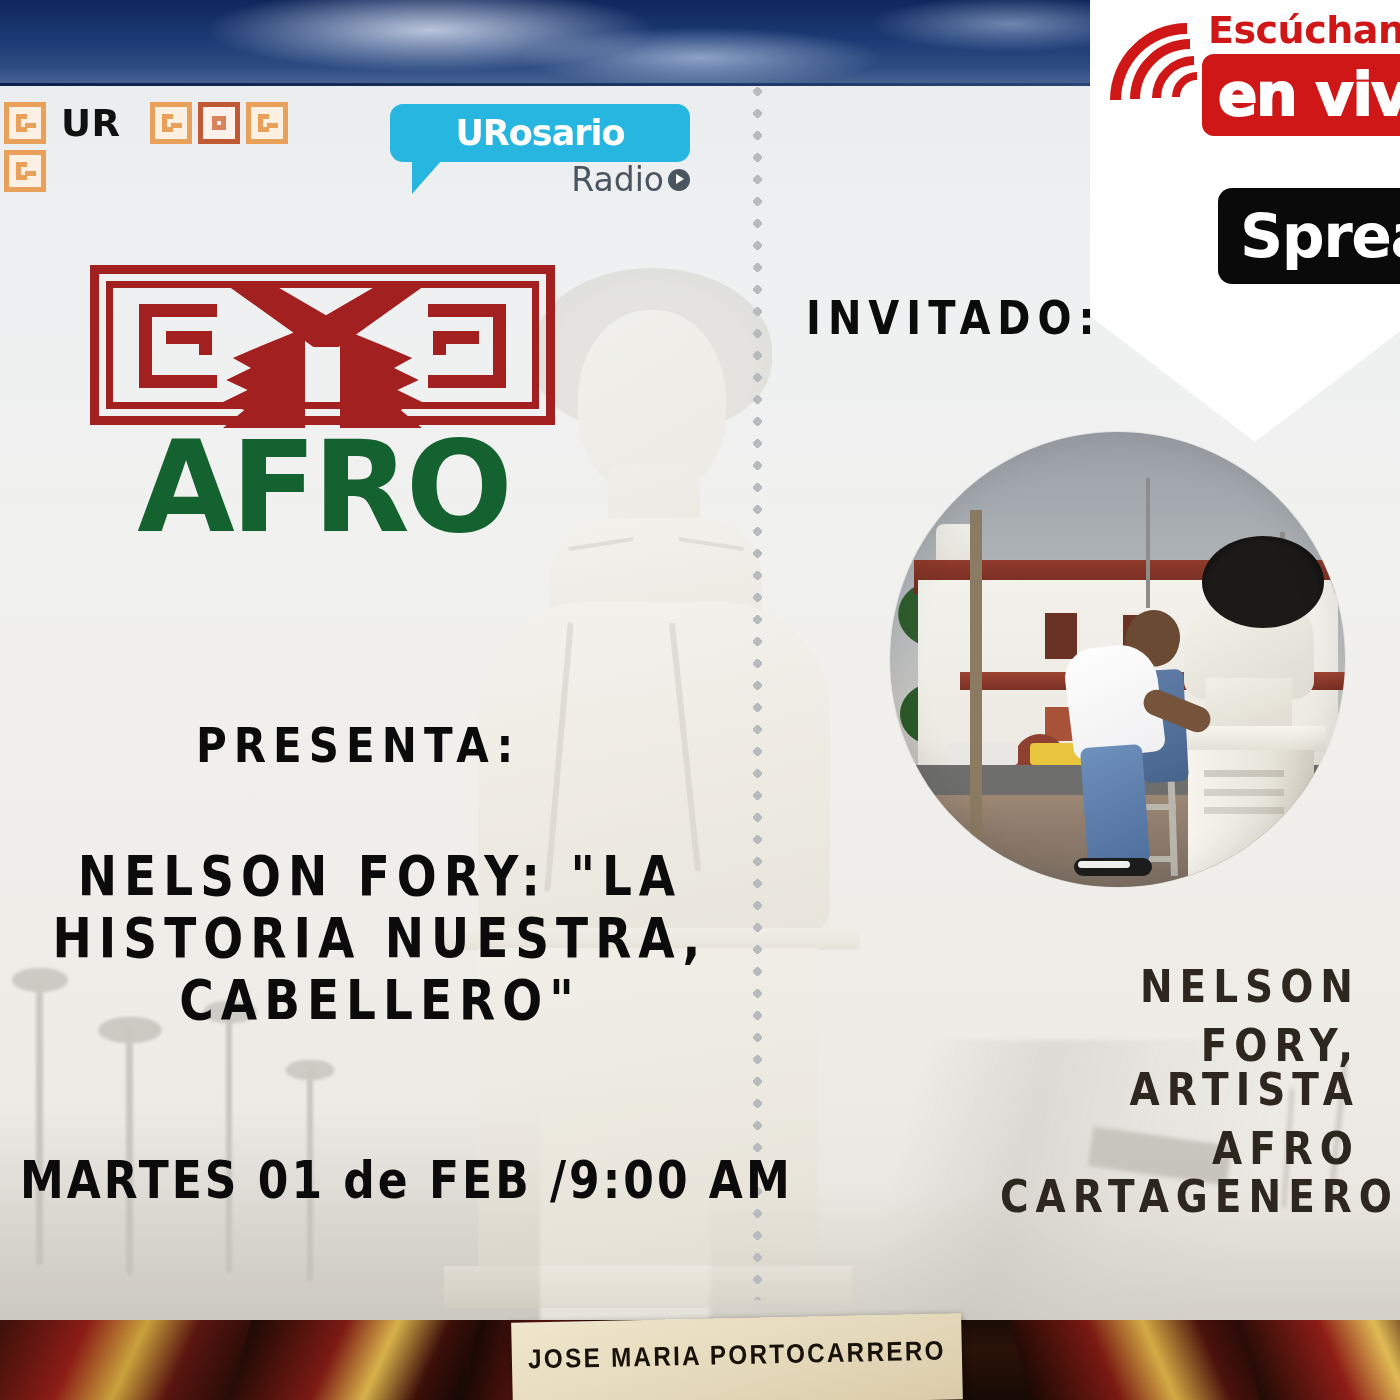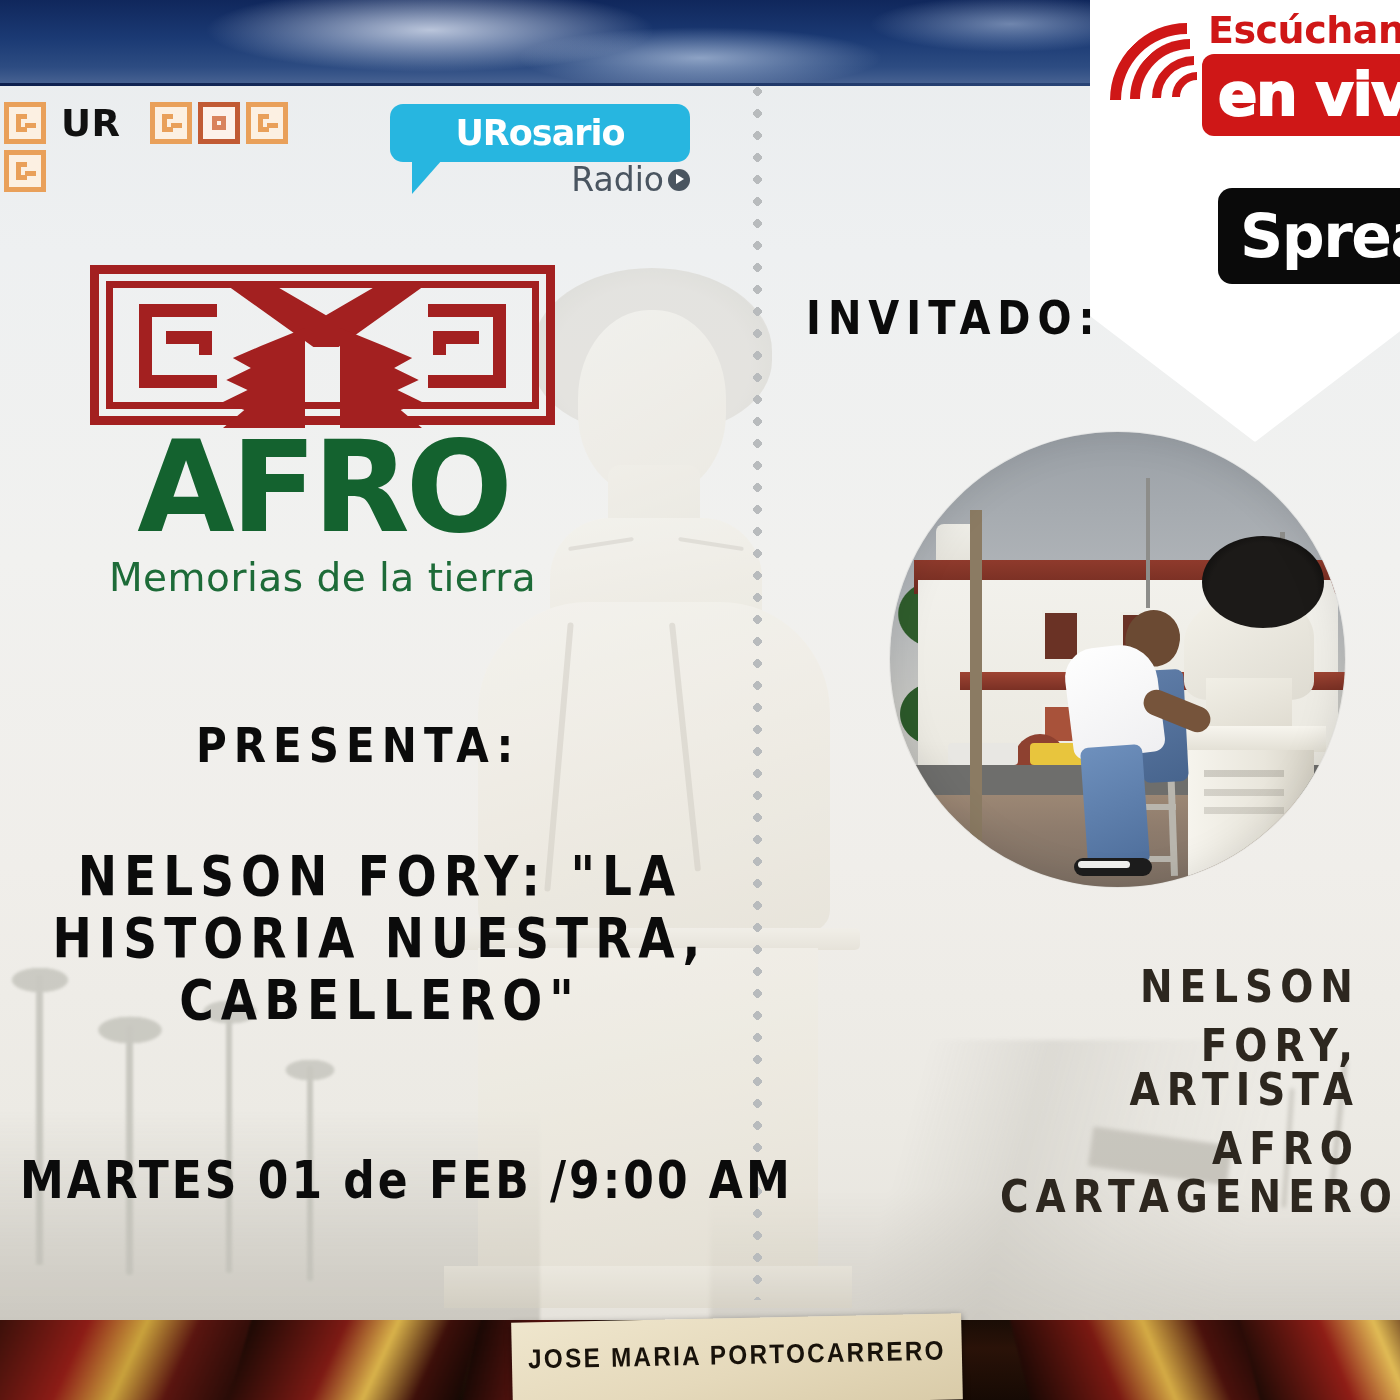--- a/index.html
+++ b/index.html
@@ -487,21 +487,20 @@
     <div class="avia-glyph">
       <div class="avia-inner">
         <span class="spiral L"></span>
         <span class="spiral R"></span>
         <span class="vee"></span>
         <span class="feather l"></span>
         <span class="feather r"></span>
       </div>
     </div>
     <div class="avia-word">AFRO</div>
-    <div class="avia-tag">Memorias de la tierra</div>
   </div>
 
   <div class="brush presenta">PRESENTA:</div>
 
   <div class="show-title">
     <div class="brush" style="transform-origin:center center;">NELSON FORY: "LA</div>
     <div class="brush" style="transform-origin:center center;">HISTORIA NUESTRA,</div>
     <div class="brush" style="transform-origin:center center;">CABELLERO"</div>
   </div>
 

